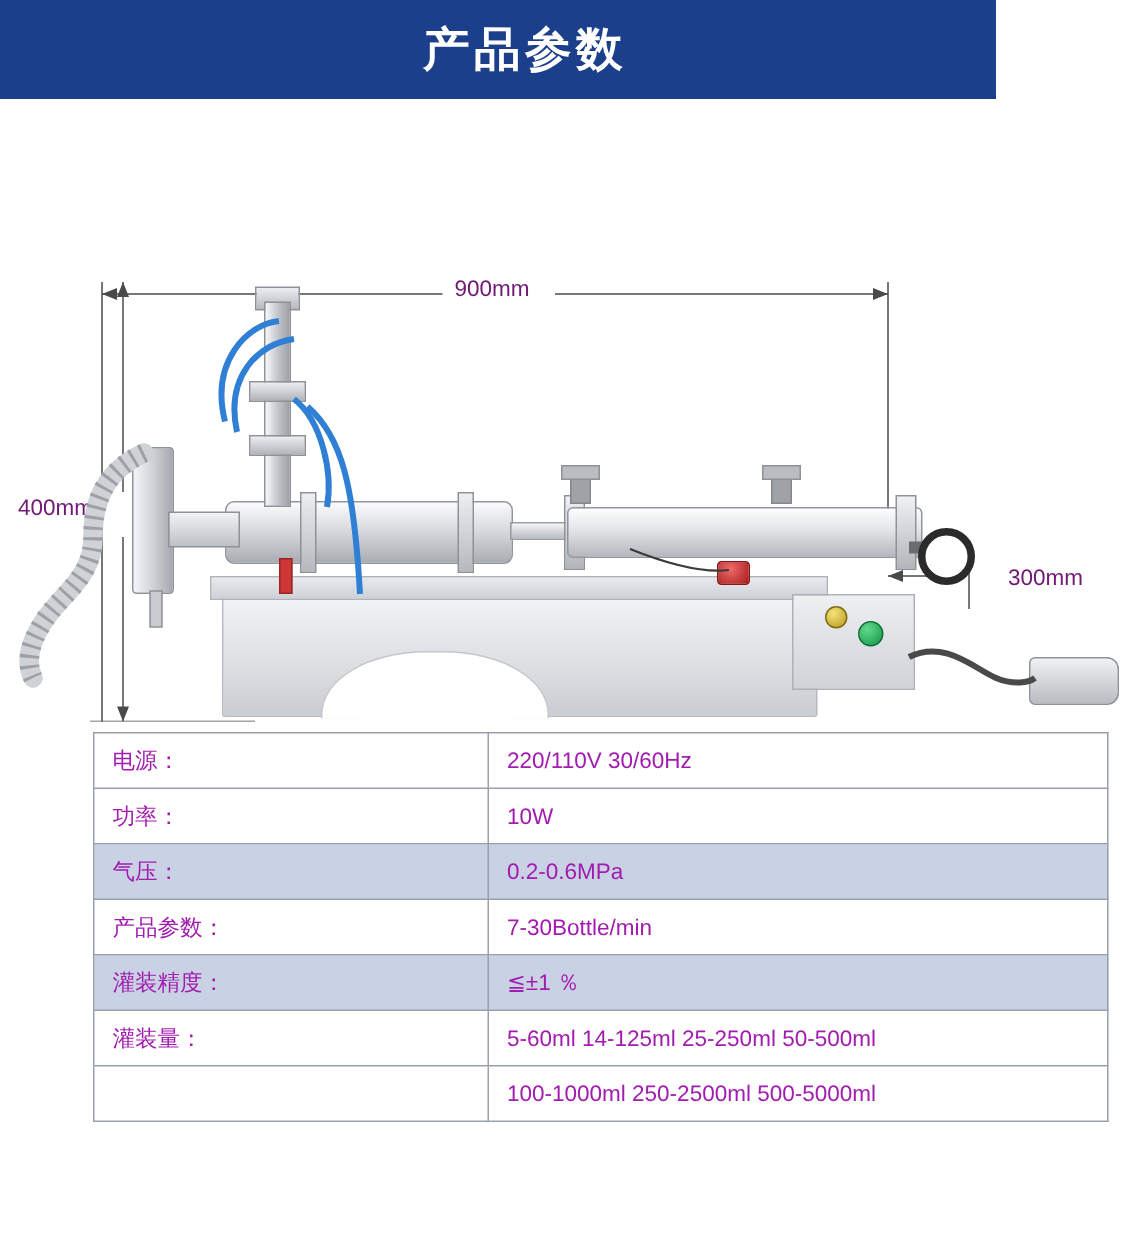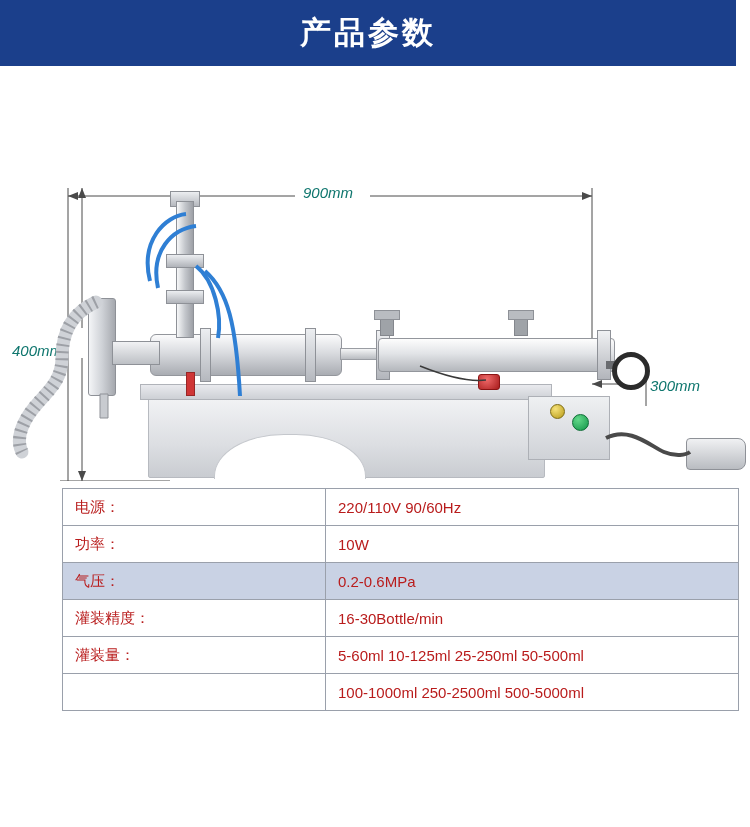--- a/index.html
+++ b/index.html
@@ -13,51 +13,51 @@
     font-family: "Liberation Sans", sans-serif;
     overflow: hidden;
   }
   .page {
     position: relative;
     width: 750px;
     height: 827px;
   }
   
   .banner {
-    width: 736px;
+    width: 628px;
     height: 66px;
     background: #1b3f8b;
     display: flex;
     align-items: center;
     justify-content: center;
+    padding-left: 36px;
   }
   .banner-title {
     color: #ffffff;
     font-size: 31px;
     letter-spacing: 3px;
     font-family: "DejaVu Serif", "Liberation Serif", serif;
     font-weight: 600;
   }
   
   .diagram {
     position: relative;
     width: 750px;
     height: 415px;
     background: #ffffff;
   }
   .dim-label {
     position: absolute;
     font-size: 15px;
-    color: #0f766e;
+    color: #701a75;
     font-family: "Liberation Sans", sans-serif;
-    font-style: italic;
   }
   #dim-top { left: 303px; top: 118px; }
-  #dim-left { left: 12px; top: 276px; }
-  #dim-right { left: 650px; top: 311px; }
+  #dim-left { left: 12px; top: 264px; }
+  #dim-right { left: 672px; top: 311px; }
 
   
   .mach { position: absolute; }
 
   .base-body {
     left: 148px; top: 330px; width: 395px; height: 80px;
     background: linear-gradient(180deg,#f2f3f5 0%, #dcdee2 60%, #c9ccd1 100%);
     border: 1px solid #b7bac0;
     border-radius: 2px;
   }
@@ -210,21 +210,21 @@
   }
   table.spec {
     border-collapse: collapse;
     width: 626px;
     table-layout: fixed;
   }
   table.spec td {
     border: 1px solid #9aa0ab;
     height: 36px;
     font-size: 15px;
-    color: #b91c1c;
+    color: #a21caf;
     padding: 0 12px;
     font-family: "Liberation Sans", sans-serif;
   }
   td.k { width: 238px; }
   td.v { width: 388px; }
   tr.alt td { background: #c9d2e4; }
   tr.plain td { background: #ffffff; }
 </style>
 </head>
 <body>
@@ -310,37 +310,41 @@
 
       <path d="M100 328 L100 352 L108 352 L108 328 Z" fill="#c8cbd0" stroke="#8e9197" stroke-width="1"></path>
     </svg>
   </div>
 
   <div class="spec-wrap">
     <table class="spec">
       <tbody>
         <tr class="plain">
           <td class="k">电源：</td>
-          <td class="v">220/110V 90/60Hz</td>
+          <td class="v">220/110V 30/60Hz</td>
         </tr>
         <tr class="plain">
           <td class="k">功率：</td>
           <td class="v">10W</td>
         </tr>
         <tr class="alt">
           <td class="k">气压：</td>
           <td class="v">0.2-0.6MPa</td>
         </tr>
         <tr class="plain">
+          <td class="k">产品参数：</td>
+          <td class="v">7-30Bottle/min</td>
+        </tr>
+        <tr class="alt">
           <td class="k">灌装精度：</td>
-          <td class="v">16-30Bottle/min</td>
+          <td class="v">≦±1 ％</td>
         </tr>
         <tr class="plain">
           <td class="k">灌装量：</td>
-          <td class="v">5-60ml 10-125ml 25-250ml 50-500ml</td>
+          <td class="v">5-60ml 14-125ml 25-250ml 50-500ml</td>
         </tr>
         <tr class="plain">
           <td class="k"></td>
           <td class="v">100-1000ml 250-2500ml 500-5000ml</td>
         </tr>
       </tbody>
     </table>
   </div>
 
 </div>

